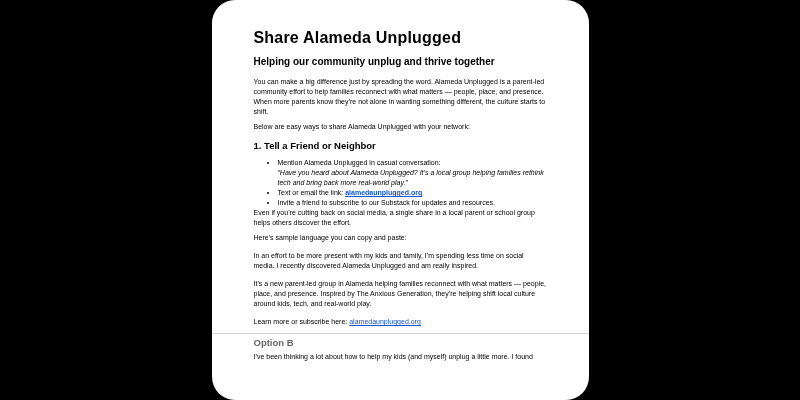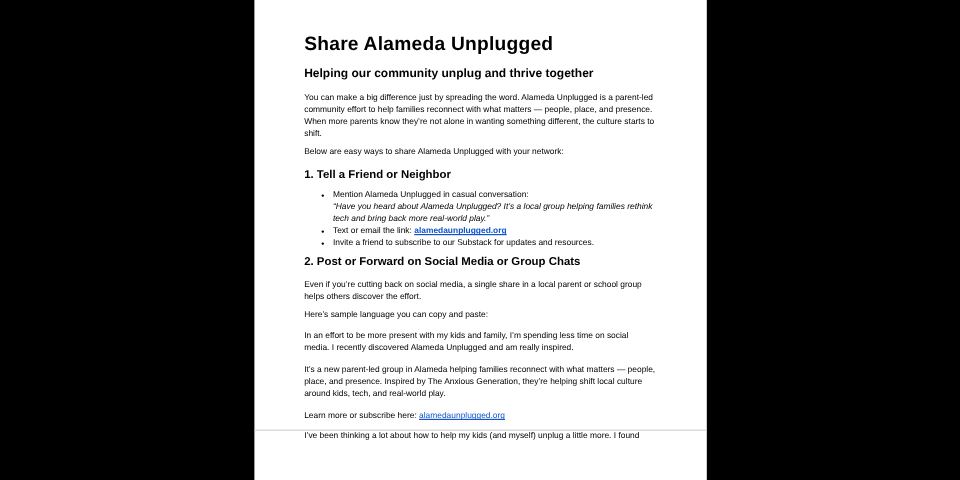--- a/index.html
+++ b/index.html
@@ -19,20 +19,21 @@
     justify-content: center;
     overflow: hidden;
   }
   .paper {
     width: 377px;
     min-height: 400px;
     background: #ffffff;
     box-sizing: border-box;
     padding: 29px 42px 0 42px;
     color: #000000;
+    border-radius: 23px;
   }
   .doc-title {
     font-size: 16px;
     line-height: 17px;
     font-weight: 700;
     margin: 0 0 10px 0;
     letter-spacing: 0.2px;
   }
   .doc-subtitle {
     font-size: 10px;
@@ -118,34 +119,34 @@
         <span class="quote-line">“Have you heard about Alameda Unplugged? It’s a local group helping families rethink tech and bring back more real-world play.”</span>
       </li>
       <li>
         <span>Text or email the link: </span><a href="#" class="doc-link bold">alamedaunplugged.org</a>
       </li>
       <li>
         <span>Invite a friend to subscribe to our Substack for updates and resources.</span>
       </li>
     </ul>
 
-    <h3 class="section-h second">2. Post or Forward on Social Media or Group Chats</h3>
 
     <p class="body-p">Even if you’re cutting back on social media, a single share in a local parent or school group helps others discover the effort.</p>
 
     <p class="body-p mb8">Here’s sample language you can copy and paste:</p>
 
 
     <p class="body-p mb8">In an effort to be more present with my kids and family, I’m spending less time on social media. I recently discovered Alameda Unplugged and am really inspired.</p>
 
     <p class="body-p mb8">It’s a new parent-led group in Alameda helping families reconnect with what matters — people, place, and presence. Inspired by The Anxious Generation, they’re helping shift local culture around kids, tech, and real-world play.</p>
 
     <p class="body-p mb0">
       <span>Learn more or subscribe here: </span><a href="#" class="doc-link">alamedaunplugged.org</a>
     </p>
 
     <hr class="page-break">
 
+    <h4 class="option-h b">Option B</h4>
 
     <p class="body-p">I’ve been thinking a lot about how to help my kids (and myself) unplug a little more. I found</p>
 
   </div>
 </div>
 
 </body></html>

